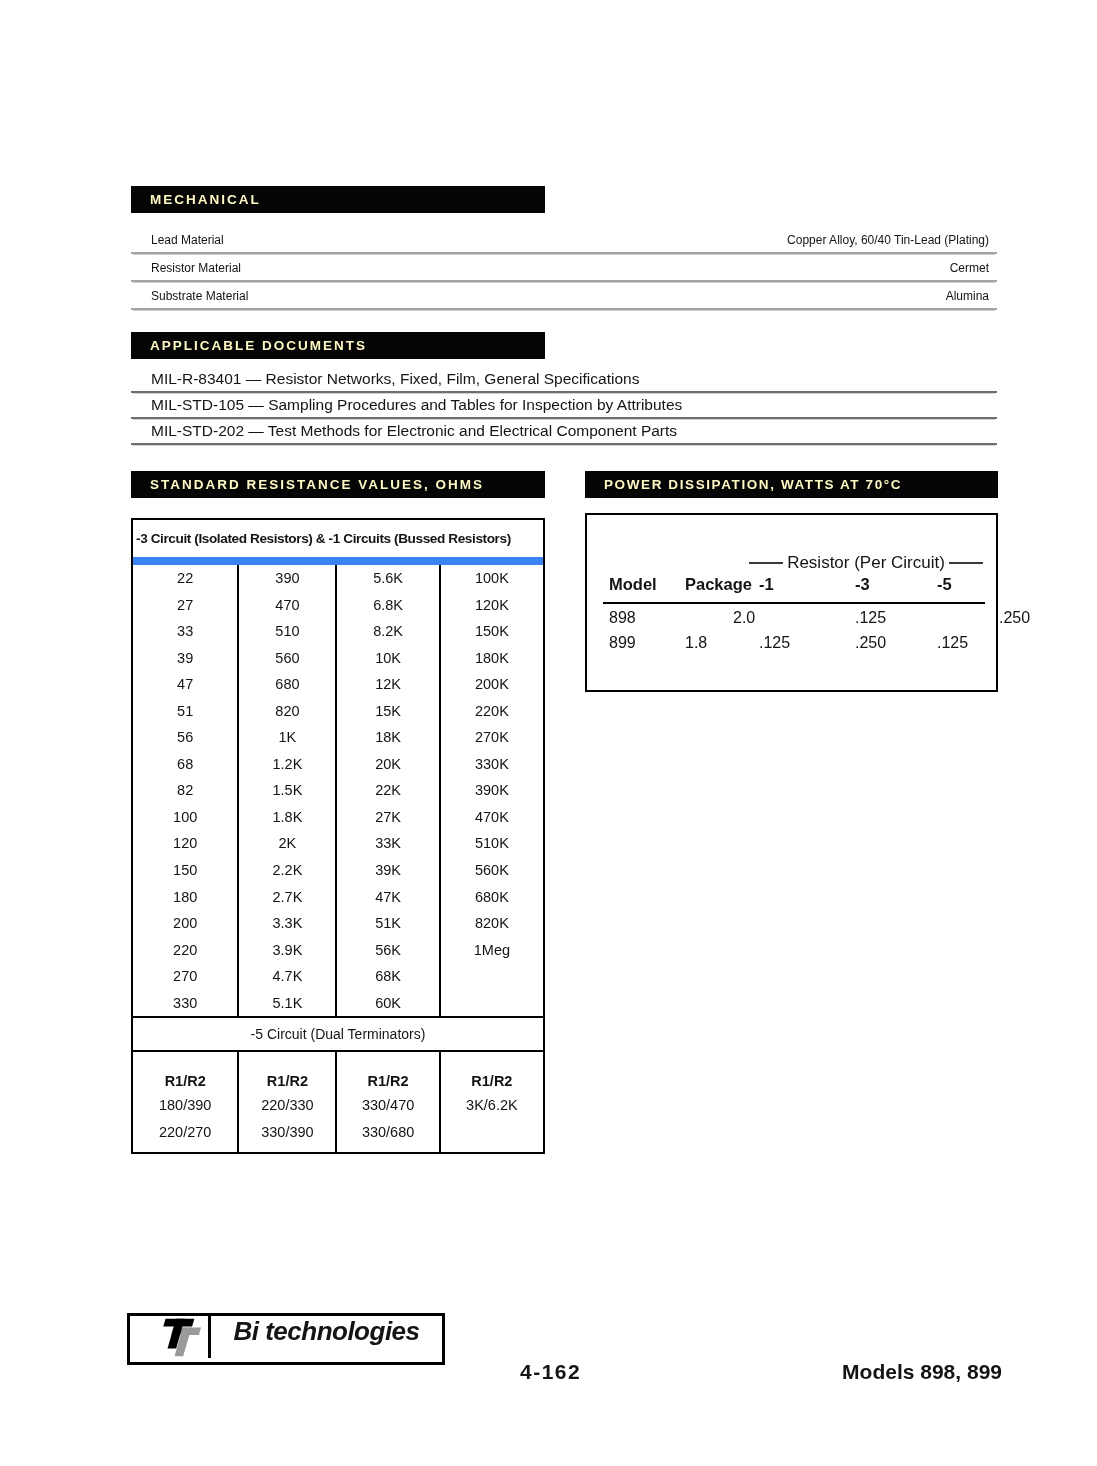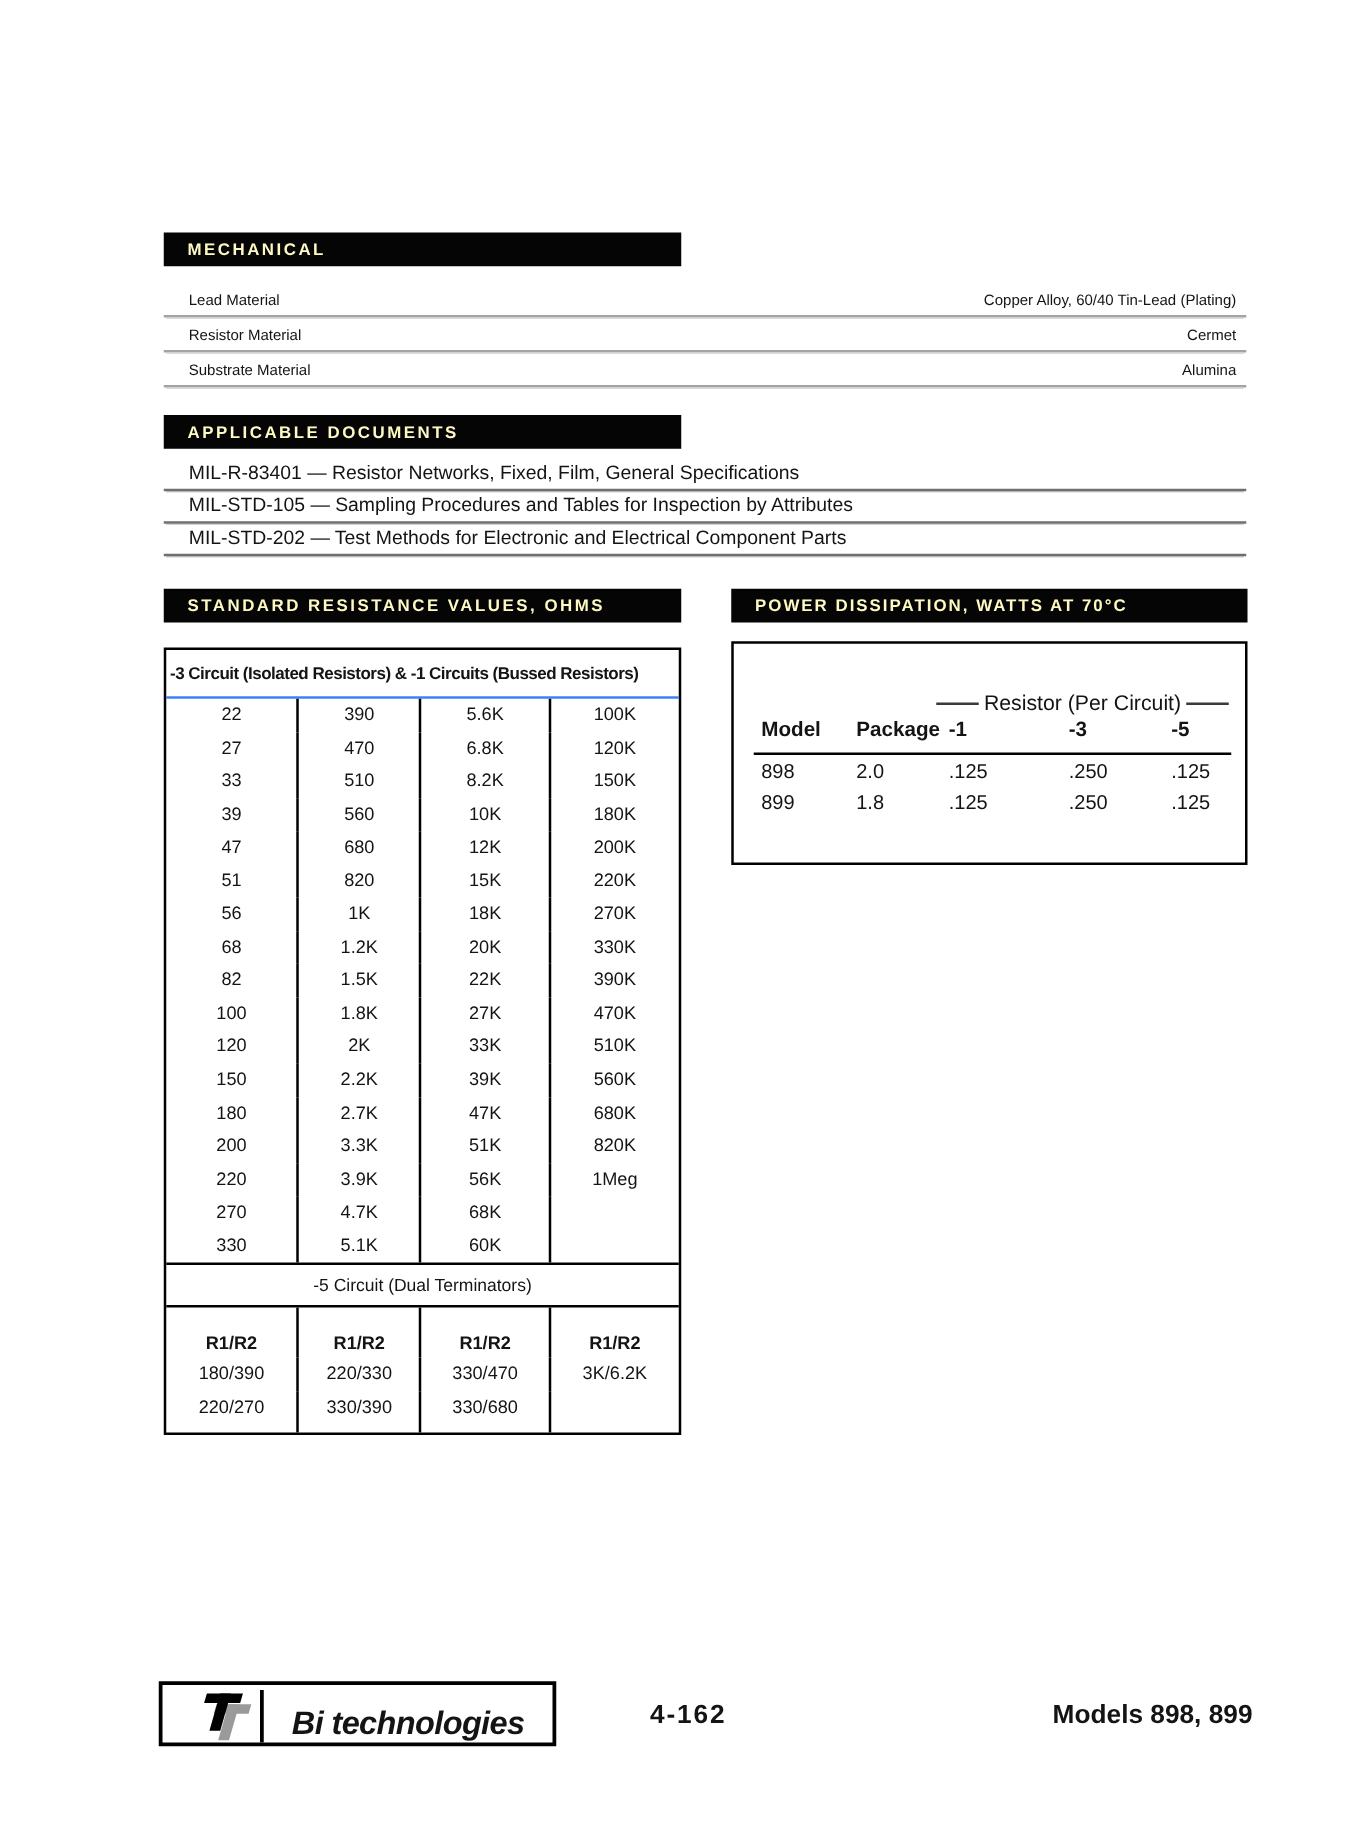--- a/index.html
+++ b/index.html
@@ -26,21 +26,21 @@
   
   .doc-rows{position:absolute;left:131px;top:367px;width:866px;}
   .doc-row{height:26px;line-height:24px;border-bottom:2px solid #6f6f6f;
            box-shadow:0 3px 0 -2px #cfcfcf;font-size:15.5px;padding-left:20px;
            box-sizing:border-box;white-space:nowrap;}
 
   
   .res-table{position:absolute;left:131px;top:518px;width:414px;
              border:2.5px solid #000;box-sizing:border-box;background:#fff;}
   .res-header{height:37px;line-height:37px;font-weight:bold;font-size:13.6px;
-              padding-left:3px;border-bottom:2px solid #3b82f6;white-space:nowrap;
+              padding-left:3px;border-bottom:8px solid #3b82f6;white-space:nowrap;
               letter-spacing:-0.4px;}
   .res-grid{display:grid;grid-template-columns:1.03fr 0.95fr 1.0fr 0.99fr;
             grid-auto-rows:26.55px;}
   .res-grid>div{line-height:26.55px;text-align:center;font-size:14.5px;
                 border-right:2px solid #000;}
   .res-grid>div:nth-child(4n){border-right:none;}
   .res-subheader{border-top:2px solid #000;border-bottom:2px solid #000;height:32px;
                  line-height:32px;text-align:center;font-weight:normal;font-size:14px;}
   .dual-grid{display:grid;grid-template-columns:1.03fr 0.95fr 1.0fr 0.99fr;
              grid-template-rows:40px 27px 33px;}
@@ -54,26 +54,26 @@
              border:2.5px solid #000;box-sizing:border-box;}
   .rpc{position:absolute;left:162px;top:38px;width:234px;display:flex;
        align-items:center;font-size:17px;text-align:center;}
   .rpc .line{flex:1;border-top:2px solid #3a3a3a;}
   .rpc .txt{padding:0 4px;white-space:nowrap;}
   .p-grid{display:grid;grid-template-columns:76px 74px 96px 82px 1fr;
           padding-left:22px;box-sizing:border-box;width:100%;}
   .p-head{position:absolute;left:0;top:60px;font-weight:bold;font-size:16.5px;}
   .p-rule{position:absolute;left:16px;top:87px;width:382px;border-top:2.5px solid #000;}
   .p-datarow{position:absolute;left:0;font-size:16px;}
-  #p-row-0{top:94px;}
+  #p-row-0{top:94px;gap:48px;}
   #p-row-1{top:119px;}
 
   
-  .logo-box{position:absolute;left:127px;top:1345px;width:318px;height:52px;
-            border:3px solid #000;box-sizing:border-box;display:flex;align-items:flex-end;background:#fff;padding-left:18px;}
+  .logo-box{position:absolute;left:127px;top:1313px;width:318px;height:52px;
+            border:3px solid #000;box-sizing:border-box;display:flex;align-items:flex-start;background:#fff;padding-left:18px;}
   .logo-mark{width:60px;border-right:3px solid #000;display:flex;align-items:center;
              justify-content:center;}
   .logo-text{flex:1;display:flex;align-items:center;justify-content:center;
              font-weight:bold;font-style:italic;font-size:26px;letter-spacing:-0.5px;
              white-space:nowrap;}
   .page-num{position:absolute;left:520px;top:1360px;font-weight:bold;font-size:21px;
             letter-spacing:1.5px;}
   .models{position:absolute;right:95px;top:1360px;font-weight:bold;font-size:21px;}
 </style>
 </head>

